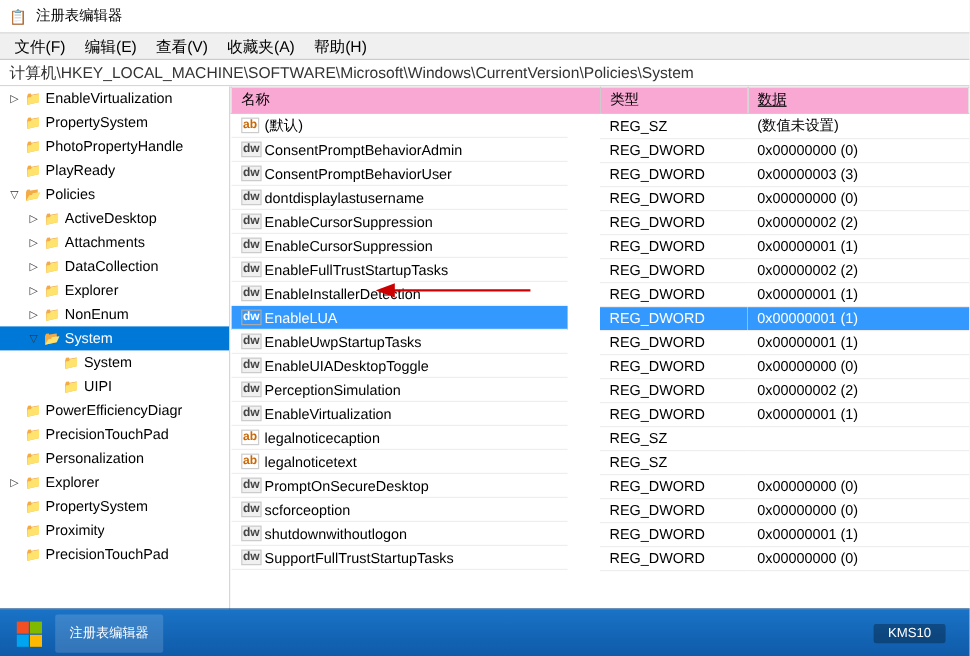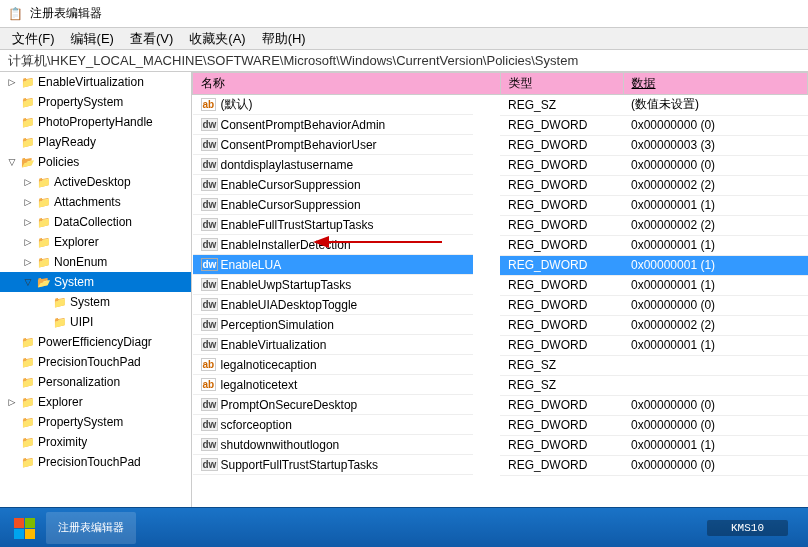--- a/index.html
+++ b/index.html
@@ -197,26 +197,25 @@
     .taskbar-tray {
       margin-left: auto;
       display: flex;
       align-items: center;
       color: #fff;
       font-size: 11px;
       padding-right: 8px;
     }
     .taskbar-kms {
       background: rgba(0,0,0,0.3);
-      padding: 2px 24px;
+      padding: 2px 12px;
       border-radius: 2px;
       color: #fff;
       font-size: 11px;
       margin-right: 8px;
-      font-family: Liberation Mono, monospace;
     }
 
     
     .row-selected td { background: #3399ff !important; color: #fff !important; }
     .row-selected td .reg-icon { color: #fff; }
 
     
     .folder-yellow { color: #ffa500; }
 
     .table-wrapper {

